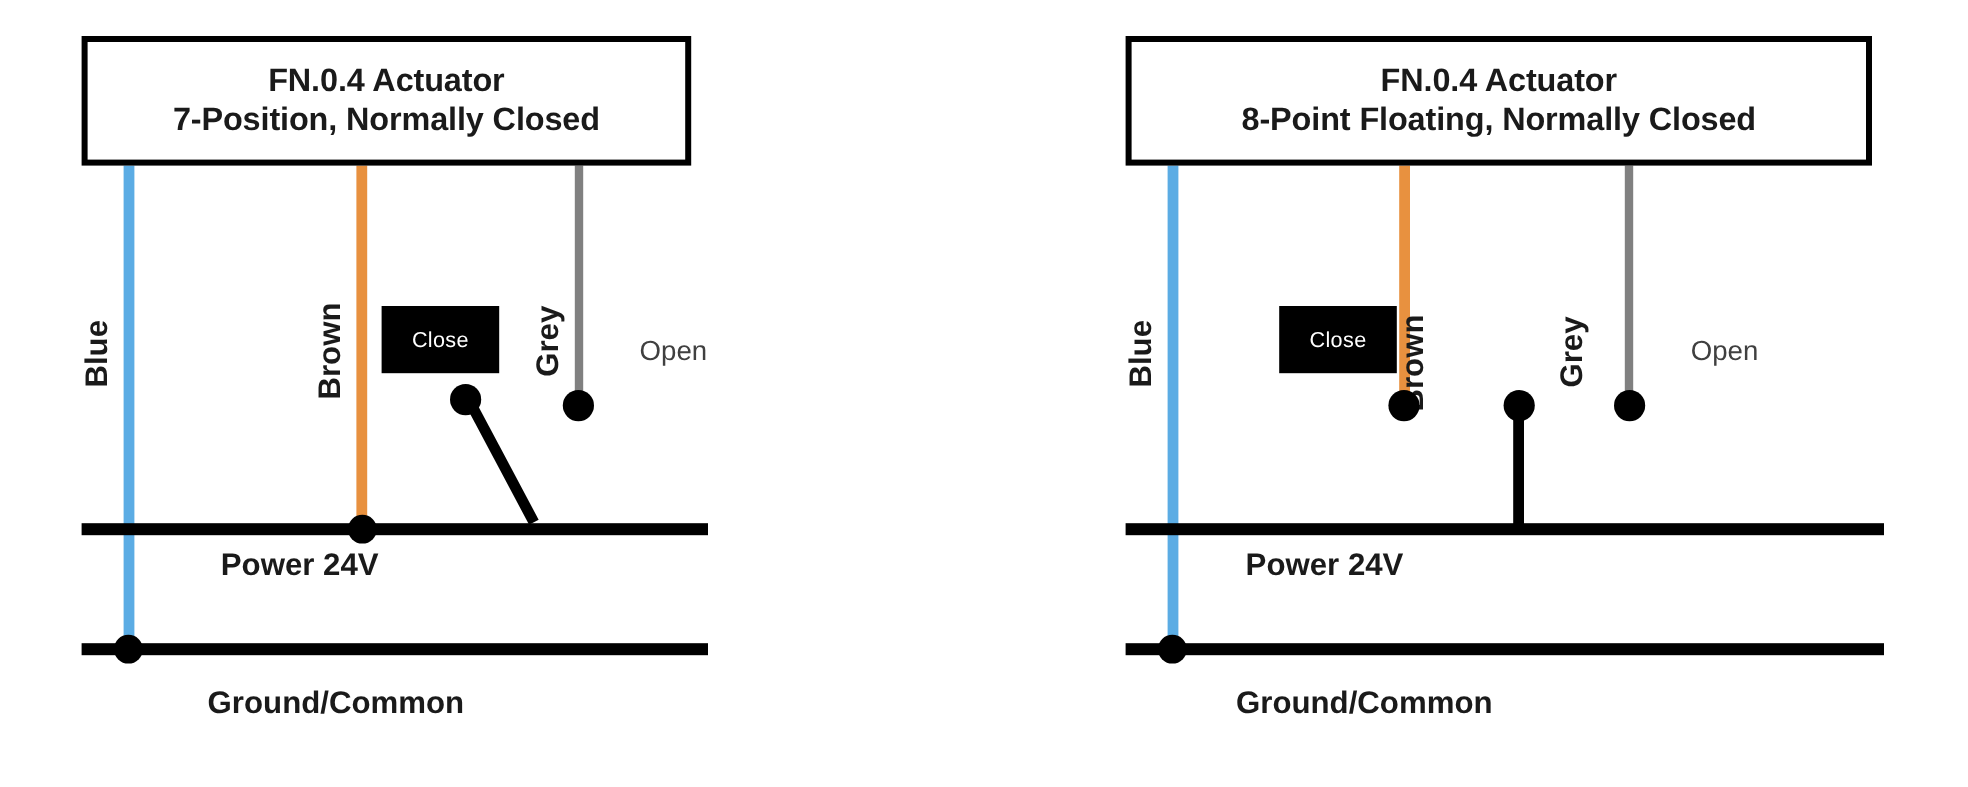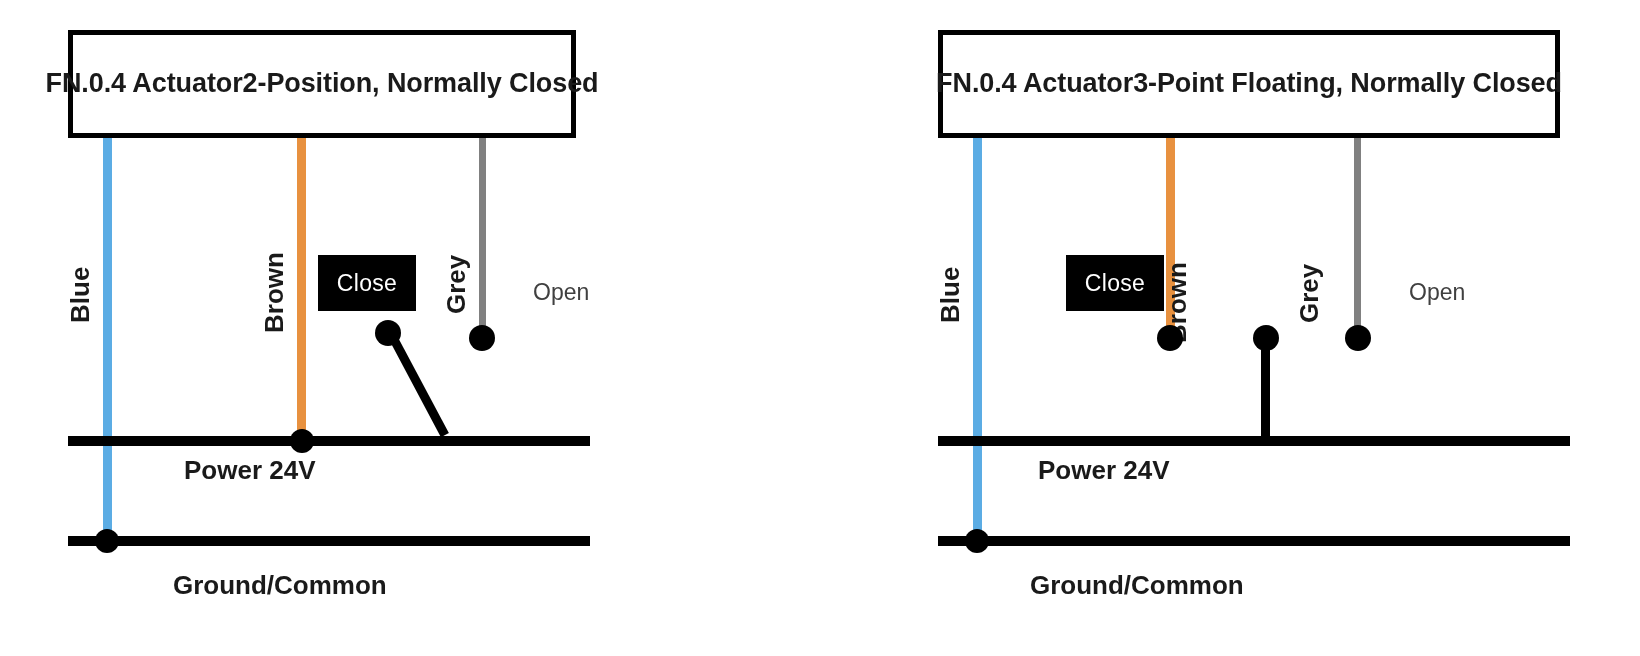--- a/index.html
+++ b/index.html
@@ -27,21 +27,21 @@
     height: 656px;
   }
 
   
   .actuator-box {
     position: absolute;
     box-sizing: border-box;
     border: 5px solid #000000;
     background: #ffffff;
     display: flex;
-    flex-direction: row;
+    flex-direction: column;
     align-items: center;
     justify-content: center;
     z-index: 6;
   }
   .actuator-title,
   .actuator-subtitle {
     font-weight: bold;
     color: #1a1a1a;
     white-space: nowrap;
     line-height: 1.18;
@@ -101,21 +101,21 @@
   }
 
   
   .close-badge {
     position: absolute;
     background: #000000;
     color: #ffffff;
     display: flex;
     align-items: center;
     justify-content: center;
-    font-size: 23px;
+    font-size: 18px;
     font-weight: normal;
     z-index: 5;
     letter-spacing: 0.3px;
   }
 
   
   .open-label {
     position: absolute;
     font-size: 23px;
     color: #404040;
@@ -137,21 +137,21 @@
 </style>
 </head>
 <body>
 
 <div id="canvas">
 
   <div class="diagram" style="left:0px; width:640px;">
 
     <div class="actuator-box" style="left:68px; top:30px; width:508px; height:108px;">
       <div class="actuator-title">FN.0.4 Actuator</div>
-      <div class="actuator-subtitle">2-Position, Normally Closed</div>
+      <div class="actuator-subtitle">7-Position, Normally Closed</div>
     </div>
 
     <div class="wire wire-blue" style="left:103px; top:137px; width:9px; height:410px;"></div>
     <div class="wire-label" style="left:96px; top:292px;">Blue</div>
 
     <div class="wire wire-brown" style="left:297px; top:137px; width:9px; height:306px;"></div>
     <div class="wire-label" style="left:290px; top:302px;">Brown</div>
 
     <div class="wire wire-grey" style="left:479px; top:137px; width:7px; height:195px;"></div>
     <div class="wire-label" style="left:472px; top:283px;">Grey</div>
@@ -175,21 +175,21 @@
     <div class="rail" style="left:68px; top:536px; width:522px;"></div>
     <div class="rail-label" style="left:173px; top:570px;">Ground/Common</div>
 
     <div class="dot dot-junction" style="left:95px; top:529px;"></div>
   </div>
 
   <div class="diagram" style="left:930px; width:710px;">
 
     <div class="actuator-box" style="left:8px; top:30px; width:622px; height:108px;">
       <div class="actuator-title">FN.0.4 Actuator</div>
-      <div class="actuator-subtitle">3-Point Floating, Normally Closed</div>
+      <div class="actuator-subtitle">8-Point Floating, Normally Closed</div>
     </div>
 
     <div class="wire wire-blue" style="left:43px; top:137px; width:9px; height:410px;"></div>
     <div class="wire-label" style="left:36px; top:292px;">Blue</div>
 
     <div class="wire wire-brown" style="left:236px; top:137px; width:9px; height:200px;"></div>
     <div class="wire-label" style="left:263px; top:312px;">Brown</div>
 
     <div class="wire wire-grey" style="left:424px; top:137px; width:7px; height:197px;"></div>
     <div class="wire-label" style="left:395px; top:292px;">Grey</div>

